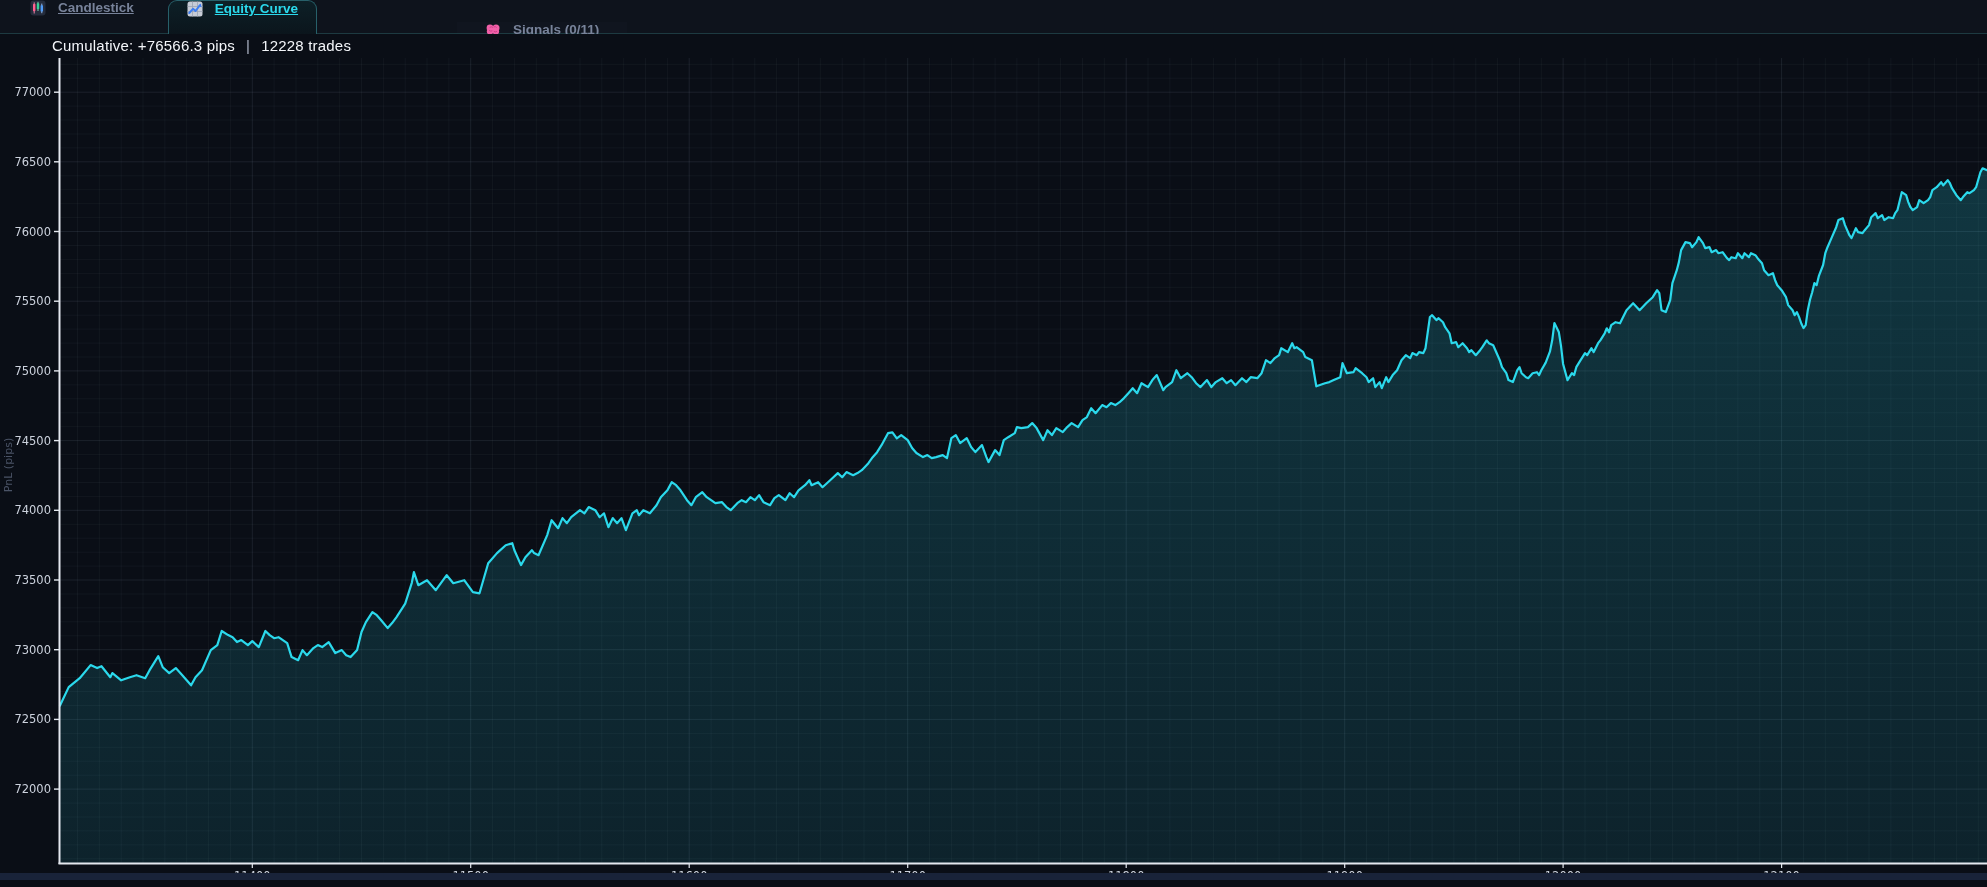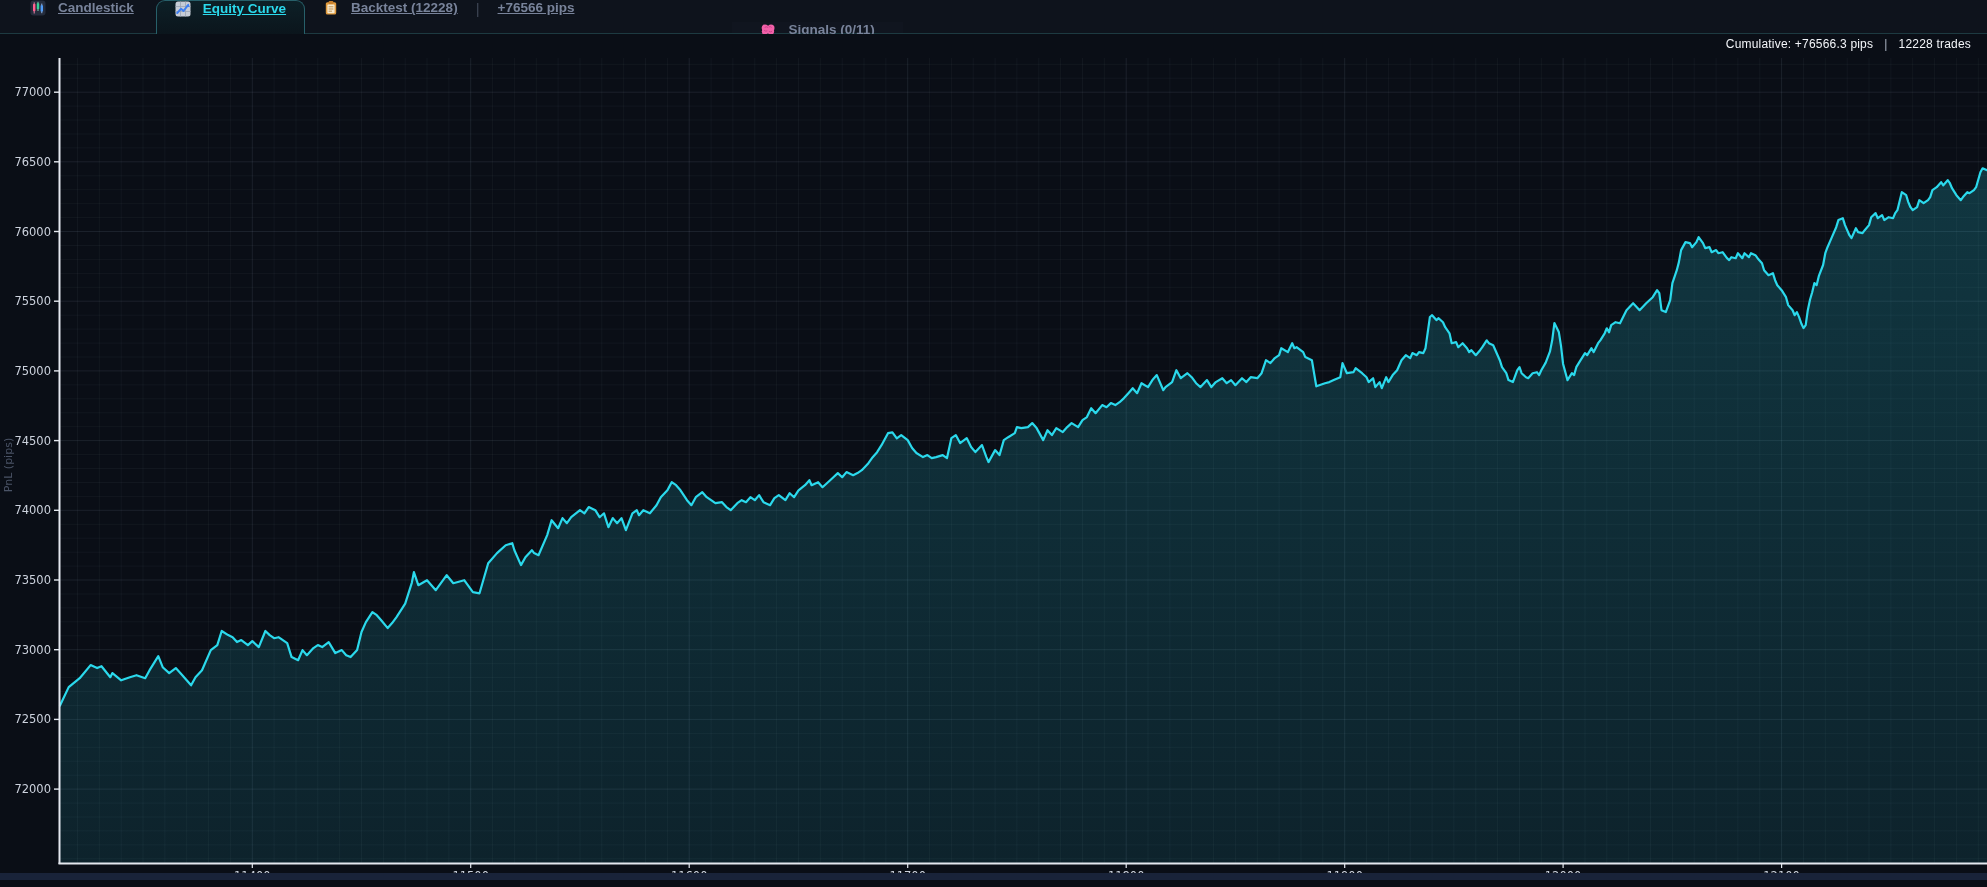--- a/index.html
+++ b/index.html
@@ -7,32 +7,32 @@
               font-family:"Liberation Sans", sans-serif; }
 
   
   .tab-bar { position:absolute; top:0; left:0; width:1987px; height:34px;
              background:#0e131c; border-bottom:1px solid #1d3a41;
              display:flex; align-items:stretch; }
   .tab { display:flex; align-items:flex-start; gap:12px; padding:0 18px;
          font-size:13.5px; font-weight:bold; color:#78839a; cursor:pointer;
          white-space:nowrap;text-decoration:underline; }
   .tab .ticon { width:16px; height:16px; display:inline-block; flex:0 0 auto; }
-  .tab.active { margin-left:4px; height:34px; border:1px solid #27606a; border-bottom:none;
+  .tab.active { margin-left:16px; height:34px; border:1px solid #27606a; border-bottom:none;
                 border-radius:9px 9px 0 0; background:linear-gradient(#0d2027,#0b151c);
                 color:#2bd9ec; position:relative; z-index:2; }
   .tab.first { padding-left:30px; }
   .tab.signals { margin-left:140px; background:#10151f; padding:0 28px;margin-top:22px; }
   .tab-sep { font-weight:400; color:#3d4654; margin:0 6px; font-size:15px; }
 
   
   .chart-region { position:absolute; top:34px; left:0; width:1987px; height:846px;
                   background:#0a0e16; }
-  .chart-title { position:absolute; top:3px; left:44px; width:1927px; text-align:right;
-                 color:#f3f5f9; font-size:12px; letter-spacing:.2px; z-index:3; }
+  .chart-title { position:absolute; top:3px; left:52px; width:1927px; text-align:left;
+                 color:#f3f5f9; font-size:15px; letter-spacing:.2px; z-index:3; }
   .chart-title .t-sep { color:#aab2c2; font-weight:300; margin:0 11px; }
   .footer-strip { position:absolute; left:0; bottom:0; width:1987px; height:7px;
                   background:#192339; }
   svg text { font-family:"DejaVu Sans", sans-serif; }
 </style>
 </head>
 <body>
 
 <header class="tab-bar">
   <div class="tab first">
@@ -58,35 +58,20 @@
         <line x1="0.5" y1="10.5" x2="15.5" y2="10.5" stroke="#9aa3b2" stroke-width="0.8"></line>
         <line x1="5.5" y1="0.5" x2="5.5" y2="15.5" stroke="#9aa3b2" stroke-width="0.8"></line>
         <line x1="10.5" y1="0.5" x2="10.5" y2="15.5" stroke="#9aa3b2" stroke-width="0.8"></line>
         <polyline points="2.2,12 6,7.8 8.5,10 13,4.2" fill="none" stroke="#3d7ef0" stroke-width="2" stroke-linecap="round" stroke-linejoin="round"></polyline>
         <polygon points="13.8,2.6 14.6,6.2 11.2,5.2" fill="#3d7ef0"></polygon>
       </svg>
     </span>
     <span>Equity Curve</span>
   </div>
 
-  <div class="tab">
-    <span class="ticon">
-      <svg viewBox="0 0 16 16" width="16" height="16">
-        <rect x="2.8" y="2.2" width="10.4" height="12.4" rx="1.6" fill="#e09b3e"></rect>
-        <rect x="5.6" y="1" width="4.8" height="3" rx="1" fill="#c77f2a"></rect>
-        <rect x="4.4" y="4.6" width="7.2" height="8.6" rx="0.8" fill="#f6ead0"></rect>
-        <line x1="5.6" y1="6.8" x2="10.4" y2="6.8" stroke="#bf9354" stroke-width="1"></line>
-        <line x1="5.6" y1="9" x2="10.4" y2="9" stroke="#bf9354" stroke-width="1"></line>
-        <line x1="5.6" y1="11.2" x2="9" y2="11.2" stroke="#bf9354" stroke-width="1"></line>
-      </svg>
-    </span>
-    <span>Backtest (12228)</span>
-    <span class="tab-sep">|</span>
-    <span>+76566 pips</span>
-  </div>
 
   <div class="tab signals">
     <span class="ticon">
       <svg viewBox="0 0 16 16" width="16" height="16">
         <circle cx="5" cy="6" r="3.4" fill="#f160a8"></circle>
         <circle cx="11" cy="6" r="3.5" fill="#f160a8"></circle>
         <circle cx="4.8" cy="9.4" r="3" fill="#f160a8"></circle>
         <circle cx="11" cy="9.5" r="3.1" fill="#f160a8"></circle>
         <circle cx="8" cy="8" r="3.6" fill="#f160a8"></circle>
         <polygon points="4.2,11.8 7.4,13.6 5,14.2" fill="#f160a8"></polygon>

